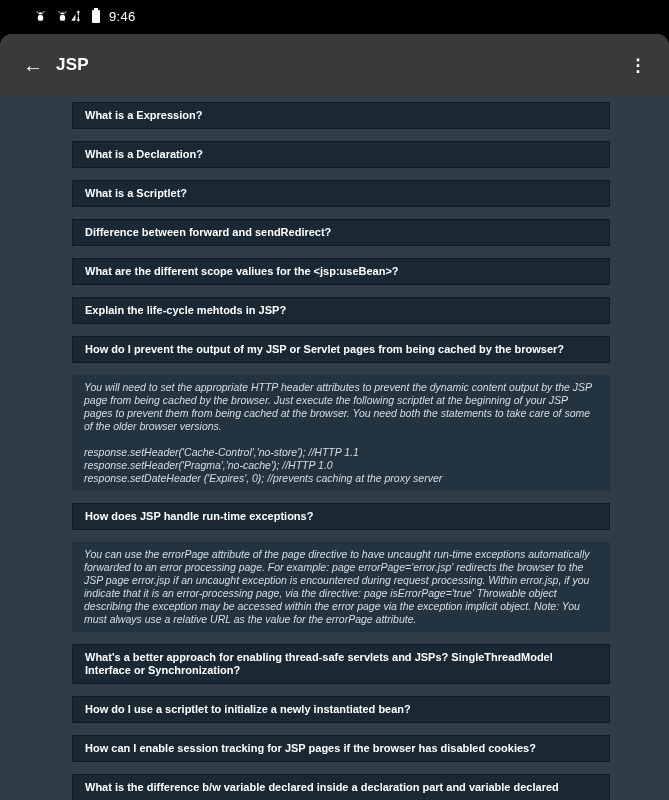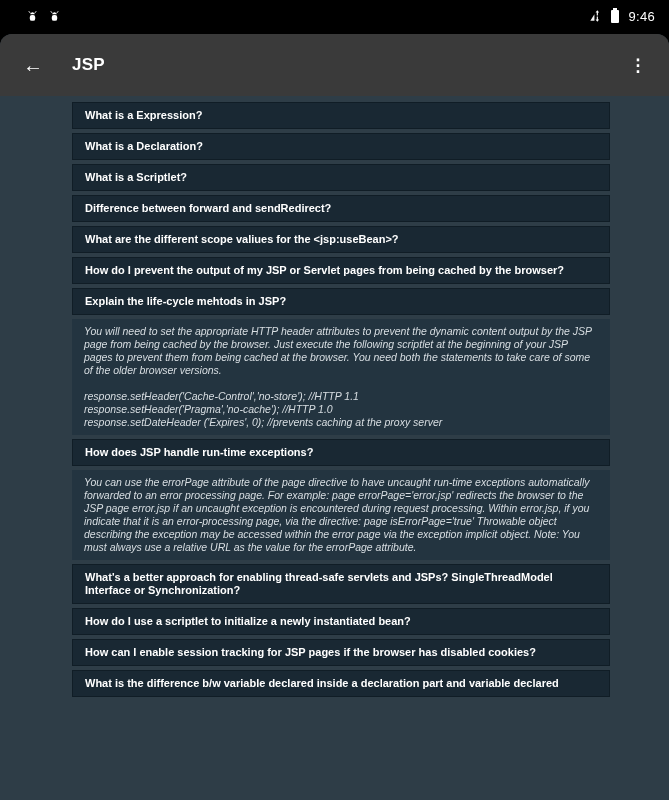--- a/index.html
+++ b/index.html
@@ -7,22 +7,22 @@
     width:669px; height:800px;
     background:#000;
     font-family:"Liberation Sans", sans-serif;
     overflow:hidden;
     position:relative;
   }
 
   
   .statusbar {
     height:32px;
-    display:flex; align-items:center; justify-content:space-between;
-    padding:0 14px;
+    display:flex; align-items:center; justify-content:flex-start;
+    padding:0 22px;
     color:#fff;
     background:#000;
   }
   .sb-left, .sb-right { display:flex; align-items:center; gap:9px; }
   .sb-left { padding-left:12px; }
   .sb-time { font-size:13px; color:#fff; letter-spacing:0.3px; }
   .battery {
     width:8px; height:13px; background:#fff; border-radius:1px; position:relative; margin-top:1px;
   }
   .battery::before {
@@ -45,35 +45,35 @@
     display:flex; align-items:center;
     padding:0 18px;
     color:#fff;
   }
   .back-btn {
     width:30px; height:30px;
     display:flex; align-items:center; justify-content:center;
     font-size:20px; color:#fff; cursor:pointer;
   }
   .appbar-title {
-    font-size:17px; font-weight:600; margin-left:24px; color:#fff; letter-spacing:0.2px;
+    font-size:17px; font-weight:600; margin-left:8px; color:#fff; letter-spacing:0.2px;
   }
   .overflow-btn {
     margin-left:auto;
     width:26px; height:30px;
     display:flex; align-items:center; justify-content:center;
     font-size:17px; font-weight:bold; color:#fff; cursor:pointer;
   }
 
   
   .content {
     padding:6px 59px 0 72px;
   }
   .item {
-    margin-bottom:4px;
+    margin-bottom:12px;
     padding:6px 12px;
     line-height:13px;
   }
   .item.q {
     background:#192833;
     border:1px solid #101d26;
     color:#ffffff;
     font-weight:bold;
     font-size:11px;
     cursor:pointer;
@@ -128,22 +128,22 @@
     <div class="appbar-title">JSP</div>
     <div class="overflow-btn">⋮</div>
   </div>
 
   <div class="content">
     <div class="item q">What is a Expression?</div>
     <div class="item q">What is a Declaration?</div>
     <div class="item q">What is a Scriptlet?</div>
     <div class="item q">Difference between forward and sendRedirect?</div>
     <div class="item q">What are the different scope valiues for the &lt;jsp:useBean&gt;?</div>
+    <div class="item q">Explain the life-cycle mehtods in JSP?</div>
     <div class="item q">How do I prevent the output of my JSP or Servlet pages from being cached by the browser?</div>
-    <div class="item q">Explain the life-cycle mehtods in JSP?</div>
     <div class="item a">You will need to set the appropriate HTTP header attributes to prevent the dynamic content output by the JSP page from being cached by the browser. Just execute the following scriptlet at the beginning of your JSP pages to prevent them from being cached at the browser. You need both the statements to take care of some of the older browser versions.
 
 response.setHeader('Cache-Control','no-store'); //HTTP 1.1
 response.setHeader('Pragma','no-cache'); //HTTP 1.0
 response.setDateHeader ('Expires', 0); //prevents caching at the proxy server</div>
     <div class="item q">How does JSP handle run-time exceptions?</div>
     <div class="item a">You can use the errorPage attribute of the page directive to have uncaught run-time exceptions automatically forwarded to an error processing page. For example: page errorPage='error.jsp' redirects the browser to the JSP page error.jsp if an uncaught exception is encountered during request processing. Within error.jsp, if you indicate that it is an error-processing page, via the directive: page isErrorPage='true' Throwable object describing the exception may be accessed within the error page via the exception implicit object. Note: You must always use a relative URL as the value for the errorPage attribute.</div>
     <div class="item q">What's a better approach for enabling thread-safe servlets and JSPs? SingleThreadModel Interface or Synchronization?</div>
     <div class="item q">How do I use a scriptlet to initialize a newly instantiated bean?</div>
     <div class="item q">How can I enable session tracking for JSP pages if the browser has disabled cookies?</div>

